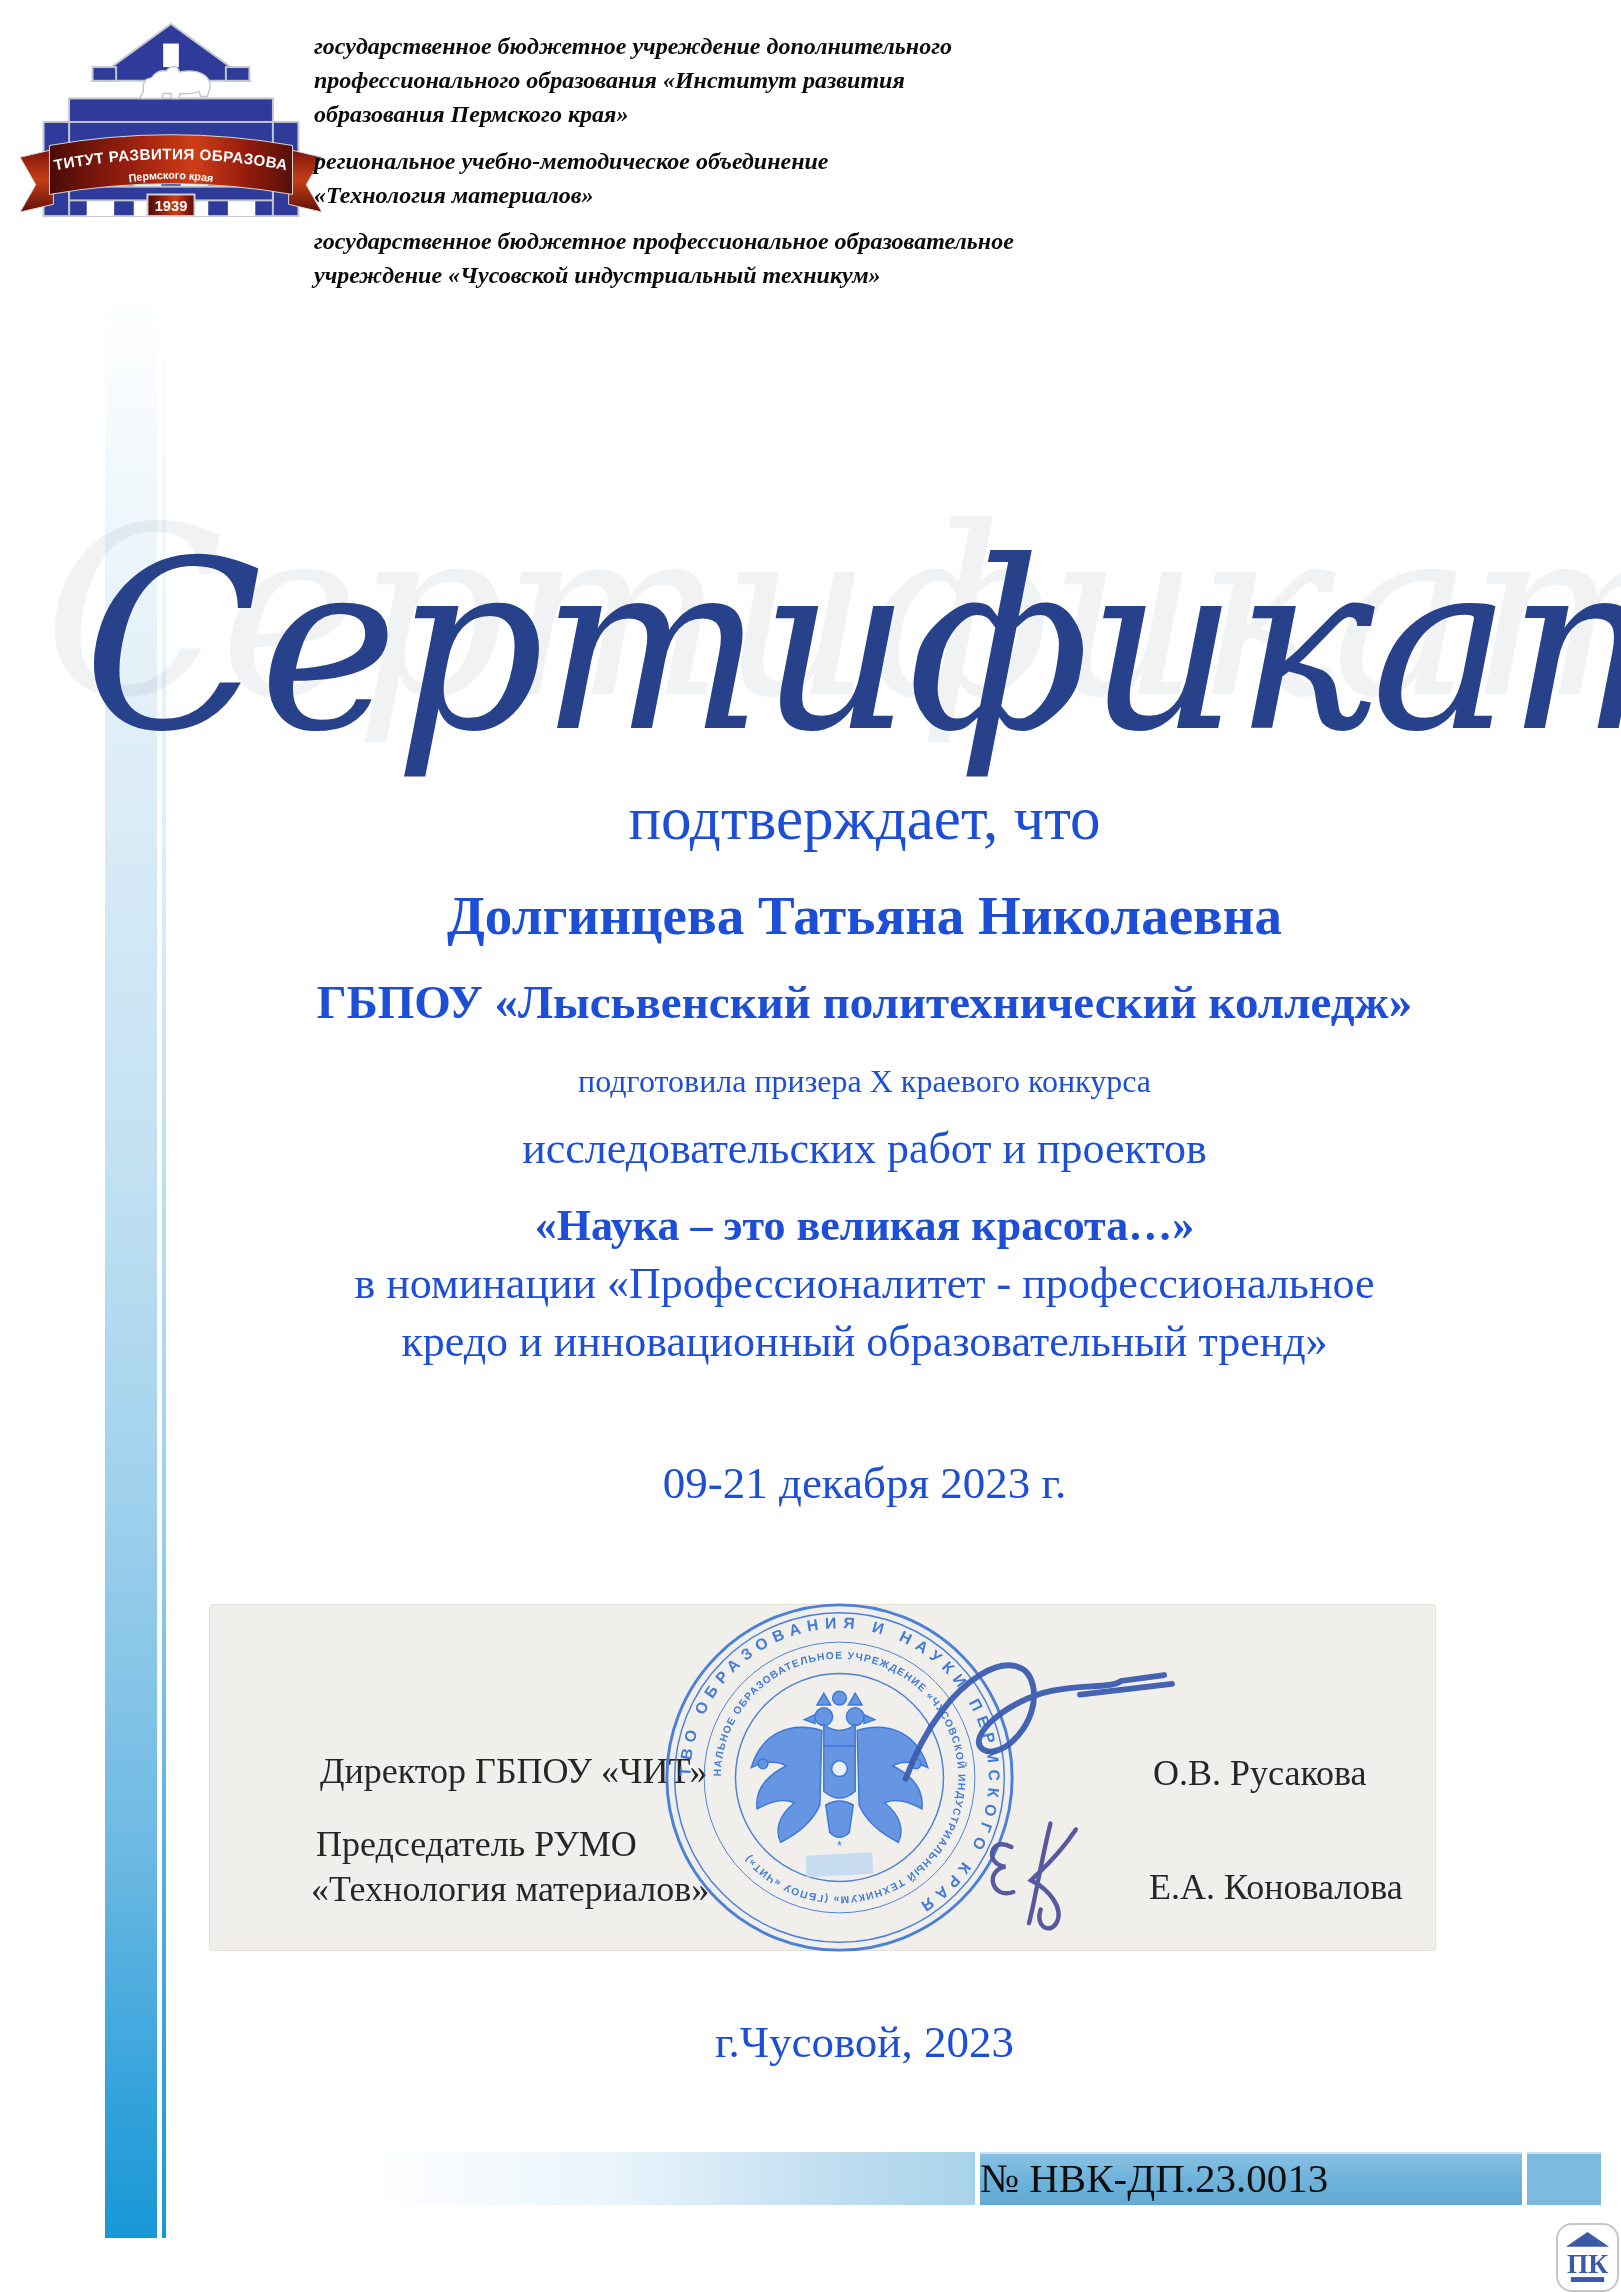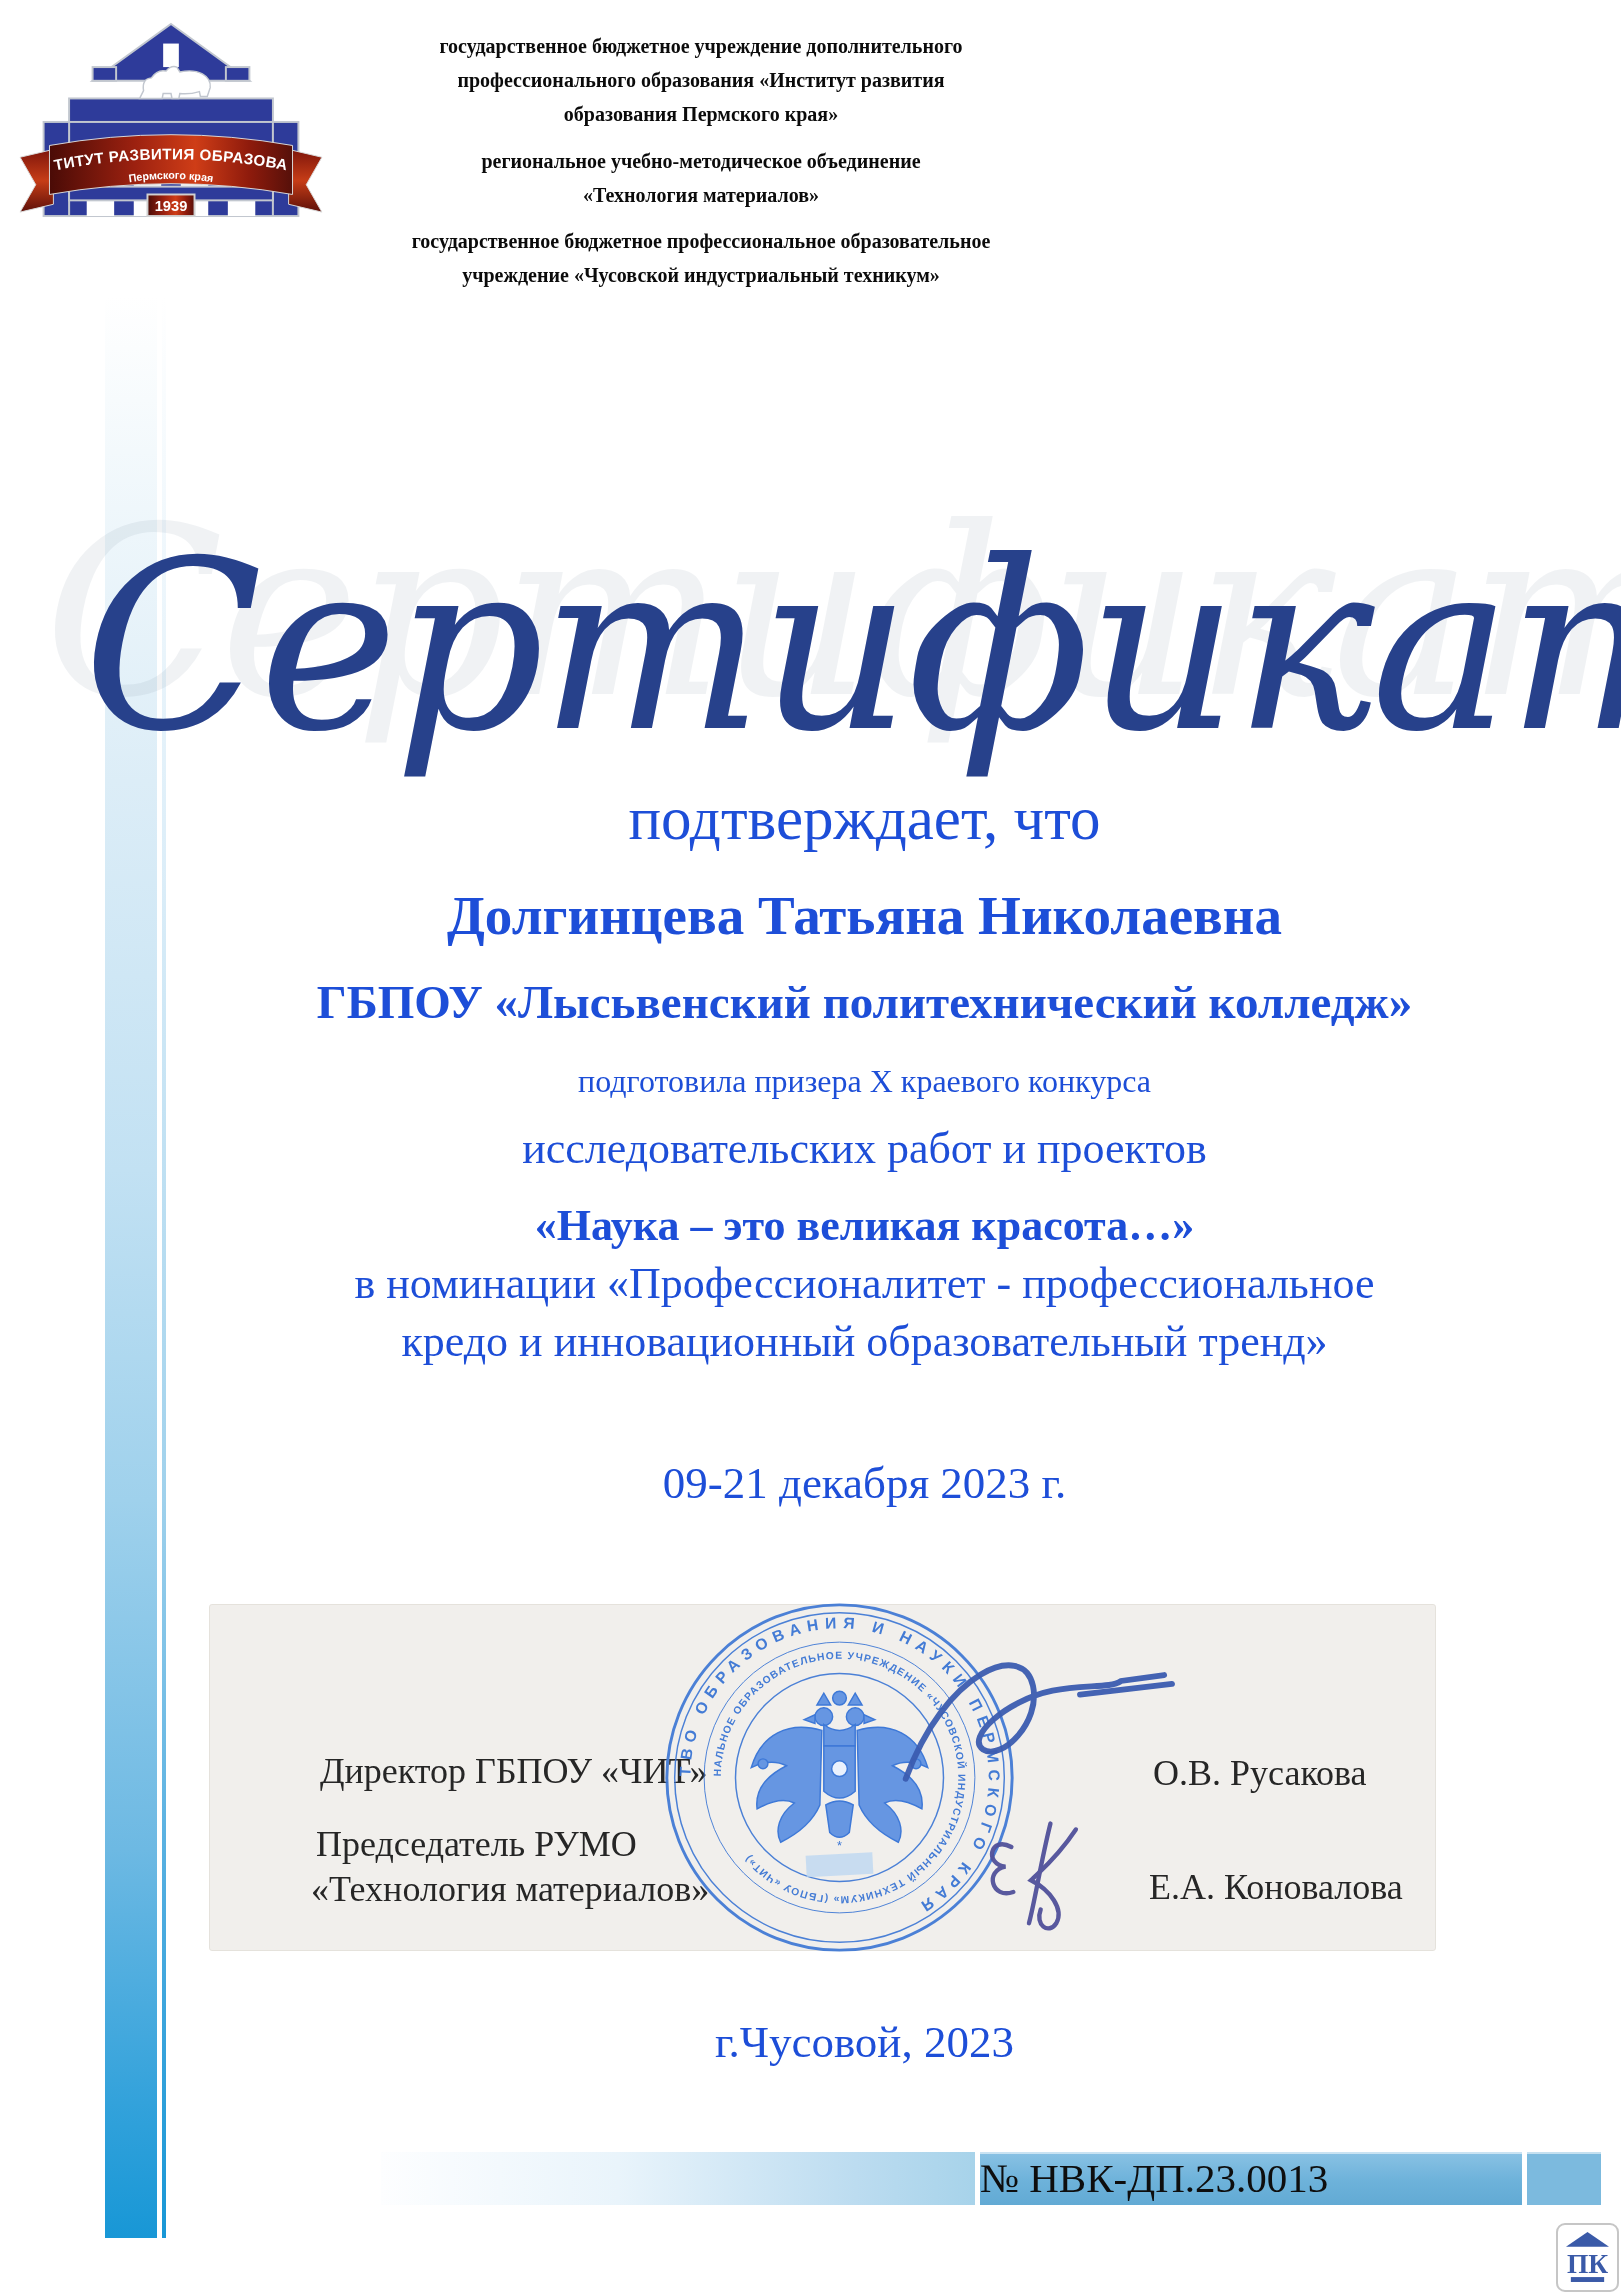--- a/index.html
+++ b/index.html
@@ -8,22 +8,22 @@
 
   
   .strip{position:absolute;left:105px;top:296px;width:52px;height:1942px;
     background:linear-gradient(to bottom,#ffffff 0%,#f3f9fc 8%,#dcedf7 25%,#c2e1f3 45%,
       #9fd1ec 62%,#6db9e3 80%,#33a2db 93%,#1897d6 100%);}
   .strip-line{position:absolute;left:162px;top:296px;width:3.9px;height:1942px;
     background:linear-gradient(to bottom,rgba(255,255,255,0) 0%,rgba(190,223,243,.55) 30%,
       #9fd1ec 62%,#50ade0 82%,#1897d6 100%);}
 
   
-  .header-org{position:absolute;left:314px;top:29px;width:774px;text-align:center;
-    font-weight:bold;font-size:20px;line-height:34px;color:#0b0b0b;}
+  .header-org{position:absolute;left:314px;top:29px;width:774px;text-align:left;
+    font-weight:bold;font-size:24px;line-height:34px;color:#0b0b0b;font-style:italic;}
   .header-org .grp{margin:0 0 12.7px 0;}
 
   
   .logo{position:absolute;left:13.7px;top:21.6px;width:314px;height:196px;}
 
   
   .cert-title{position:absolute;left:0;right:0;top:529px;padding-left:83px;text-align:center;
     font-family:"DejaVu Serif",serif;font-style:italic;font-weight:500;
     font-size:235px;line-height:1;letter-spacing:-3.9px;color:#27418b;white-space:nowrap;}
   .title-ghost{position:absolute;left:0;right:0;top:495px;padding-left:44px;text-align:center;
@@ -63,21 +63,21 @@
   .num-bar .gap{width:4.9px;height:100%;background:#ffffff;}
   .num-bar .seg2{flex:1;height:100%;text-align:left;padding-right:76px;box-sizing:border-box;
     background:linear-gradient(to bottom,#8ac2e4 0%,#6db2da 55%,#62aad4 100%);
     box-shadow:inset 0 2px 0 rgba(255,255,255,.55);
     font-size:41px;line-height:53px;color:#0e0e0e;white-space:nowrap;}
   .num-bar .seg3{width:74px;height:100%;background:#7cbade;
     box-shadow:inset 0 2px 0 rgba(255,255,255,.55);}
 
   
   .corner-logo{position:absolute;left:1556px;top:2223px;width:59px;height:65px;background:#fff;
-    border:2px solid #c6c6c6;border-radius:9px;display:flex;align-items:center;justify-content:center;}
+    border:2px solid #c6c6c6;border-radius:16px;display:flex;align-items:center;justify-content:center;}
 </style>
 </head>
 <body>
 
 <div class="page">
 
   <div class="strip"></div>
   <div class="strip-line"></div>
 
   <svg class="logo" viewBox="0 0 320 200">

